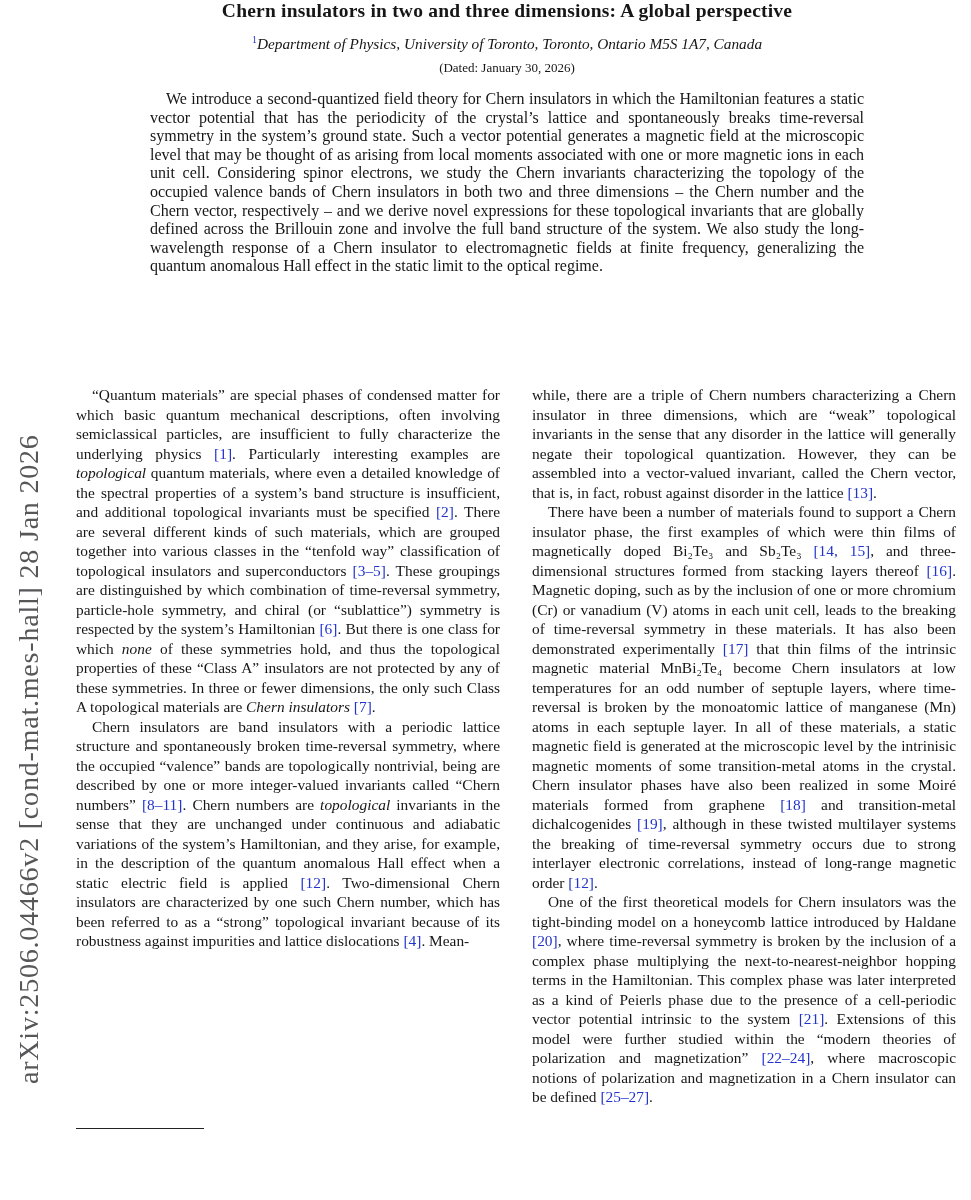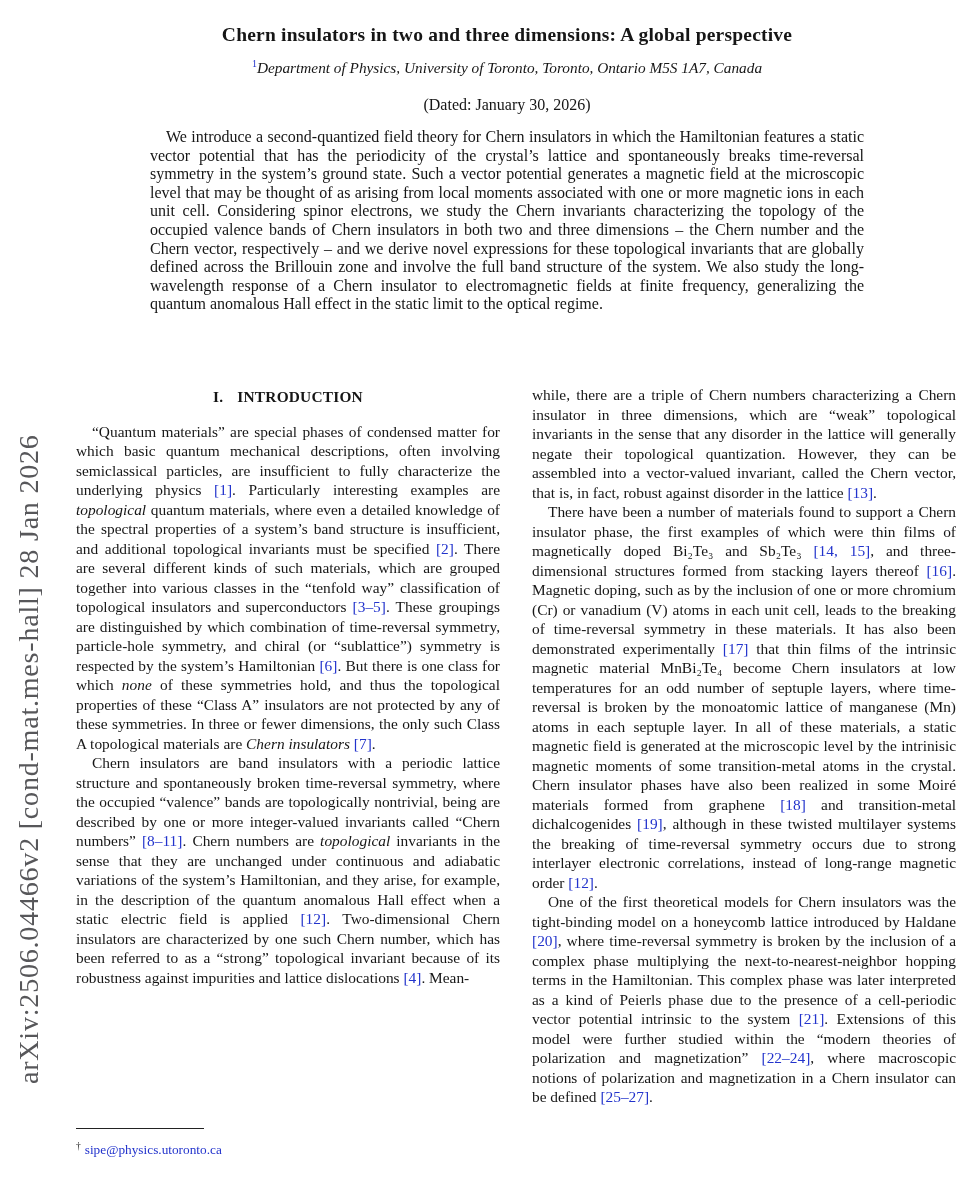--- a/index.html
+++ b/index.html
@@ -22,28 +22,28 @@
     transform-origin: 0 0;
     width: 760px;
     font-size: 28px;
     letter-spacing: 0.8px;
     color: var(--watermark-gray, #57575a);
     white-space: nowrap;
   }
 
   .content { position: absolute; left: 78px; top: 0; width: 858px; }
 
-  .paper-header { text-align: center; padding-top: 24px; }
+  .paper-header { text-align: center; padding-top: 0; }
   .title { font-size: 19.5px; font-weight: 700; margin: 0; letter-spacing: 0.2px; }
   .authors { margin-top: 13px; font-size: 15.5px; }
   .authors sup, .affiliation sup { font-size: 10px; color: var(--link-blue, #2233cc); }
   .conj { margin: 0 2px; }
   .affiliation { margin-top: 12px; font-style: italic; font-size: 15.3px; }
   .affiliation sup { font-style: normal; }
-  .dateline { margin-top: 19px; font-size: 16px; }
+  .dateline { margin-top: 7px; font-size: 13px; }
 
   .abstract {
     margin: 14px auto 0;
     width: 714px;
     text-align: justify;
     font-size: 16px;
     line-height: 18.6px;
     text-indent: 16px;
   }
 
@@ -97,31 +97,27 @@
         <sup>1</sup><span>Department of Physics, University of Toronto, Toronto, Ontario M5S 1A7, Canada</span>
       </div>
       <div class="dateline">(Dated: January 30, 2026)</div>
     </header>
 
     <section class="abstract">We introduce a second-quantized field theory for Chern insulators in which the Hamiltonian features a static vector potential that has the periodicity of the crystal’s lattice and spontaneously breaks time-reversal symmetry in the system’s ground state. Such a vector potential generates a magnetic field at the microscopic level that may be thought of as arising from local moments associated with one or more magnetic ions in each unit cell. Considering spinor electrons, we study the Chern invariants characterizing the topology of the occupied valence bands of Chern insulators in both two and three dimensions – the Chern number and the Chern vector, respectively – and we derive novel expressions for these topological invariants that are globally defined across the Brillouin zone and involve the full band structure of the system. We also study the long-wavelength response of a Chern insulator to electromagnetic fields at finite frequency, generalizing the quantum anomalous Hall effect in the static limit to the optical regime.</section>
 
   </div>
 
   <div class="column column-left">
-    <h2 class="section-heading"><span class="sec-num">I.</span><span>INTRODUCTION</span></h2>
     <p class="para indent">“Quantum materials” are special phases of condensed matter for which basic quantum mechanical descriptions, often involving semiclassical particles, are insufficient to fully characterize the underlying physics <span class="cite">[1]</span>. Particularly interesting examples are <i>topological</i> quantum materials, where even a detailed knowledge of the spectral properties of a system’s band structure is insufficient, and additional topological invariants must be specified <span class="cite">[2]</span>. There are several different kinds of such materials, which are grouped together into various classes in the “tenfold way” classification of topological insulators and superconductors <span class="cite">[3–5]</span>. These groupings are distinguished by which combination of time-reversal symmetry, particle-hole symmetry, and chiral (or “sublattice”) symmetry is respected by the system’s Hamiltonian <span class="cite">[6]</span>. But there is one class for which <i>none</i> of these symmetries hold, and thus the topological properties of these “Class A” insulators are not protected by any of these symmetries. In three or fewer dimensions, the only such Class A topological materials are <i>Chern insulators</i> <span class="cite">[7]</span>.</p>
     <p class="para indent">Chern insulators are band insulators with a periodic lattice structure and spontaneously broken time-reversal symmetry, where the occupied “valence” bands are topologically nontrivial, being are described by one or more integer-valued invariants called “Chern numbers” <span class="cite">[8–11]</span>. Chern numbers are <i>topological</i> invariants in the sense that they are unchanged under continuous and adiabatic variations of the system’s Hamiltonian, and they arise, for example, in the description of the quantum anomalous Hall effect when a static electric field is applied <span class="cite">[12]</span>. Two-dimensional Chern insulators are characterized by one such Chern number, which has been referred to as a “strong” topological invariant because of its robustness against impurities and lattice dislocations <span class="cite">[4]</span>. Mean-</p>
   </div>
 
   <div class="column column-right">
     <p class="para">while, there are a triple of Chern numbers characterizing a Chern insulator in three dimensions, which are “weak” topological invariants in the sense that any disorder in the lattice will generally negate their topological quantization. However, they can be assembled into a vector-valued invariant, called the Chern vector, that is, in fact, robust against disorder in the lattice <span class="cite">[13]</span>.</p>
     <p class="para indent">There have been a number of materials found to support a Chern insulator phase, the first examples of which were thin films of magnetically doped Bi₂Te₃ and Sb₂Te₃ <span class="cite">[14, 15]</span>, and three-dimensional structures formed from stacking layers thereof <span class="cite">[16]</span>. Magnetic doping, such as by the inclusion of one or more chromium (Cr) or vanadium (V) atoms in each unit cell, leads to the breaking of time-reversal symmetry in these materials. It has also been demonstrated experimentally <span class="cite">[17]</span> that thin films of the intrinsic magnetic material MnBi₂Te₄ become Chern insulators at low temperatures for an odd number of septuple layers, where time-reversal is broken by the monoatomic lattice of manganese (Mn) atoms in each septuple layer. In all of these materials, a static magnetic field is generated at the microscopic level by the intrinisic magnetic moments of some transition-metal atoms in the crystal. Chern insulator phases have also been realized in some Moiré materials formed from graphene <span class="cite">[18]</span> and transition-metal dichalcogenides <span class="cite">[19]</span>, although in these twisted multilayer systems the breaking of time-reversal symmetry occurs due to strong interlayer electronic correlations, instead of long-range magnetic order <span class="cite">[12]</span>.</p>
     <p class="para indent">One of the first theoretical models for Chern insulators was the tight-binding model on a honeycomb lattice introduced by Haldane <span class="cite">[20]</span>, where time-reversal symmetry is broken by the inclusion of a complex phase multiplying the next-to-nearest-neighbor hopping terms in the Hamiltonian. This complex phase was later interpreted as a kind of Peierls phase due to the presence of a cell-periodic vector potential intrinsic to the system <span class="cite">[21]</span>. Extensions of this model were further studied within the “modern theories of polarization and magnetization” <span class="cite">[22–24]</span>, where macroscopic notions of polarization and magnetization in a Chern insulator can be defined <span class="cite">[25–27]</span>.</p>
   </div>
 
   <div class="footnotes">
     <div class="fn-rule"></div>
-    <div class="footnote">
-      <sup>†</sup><a class="email">sipe@physics.utoronto.ca</a>
-    </div>
   </div>
 
 </div>
 
 </body></html>

